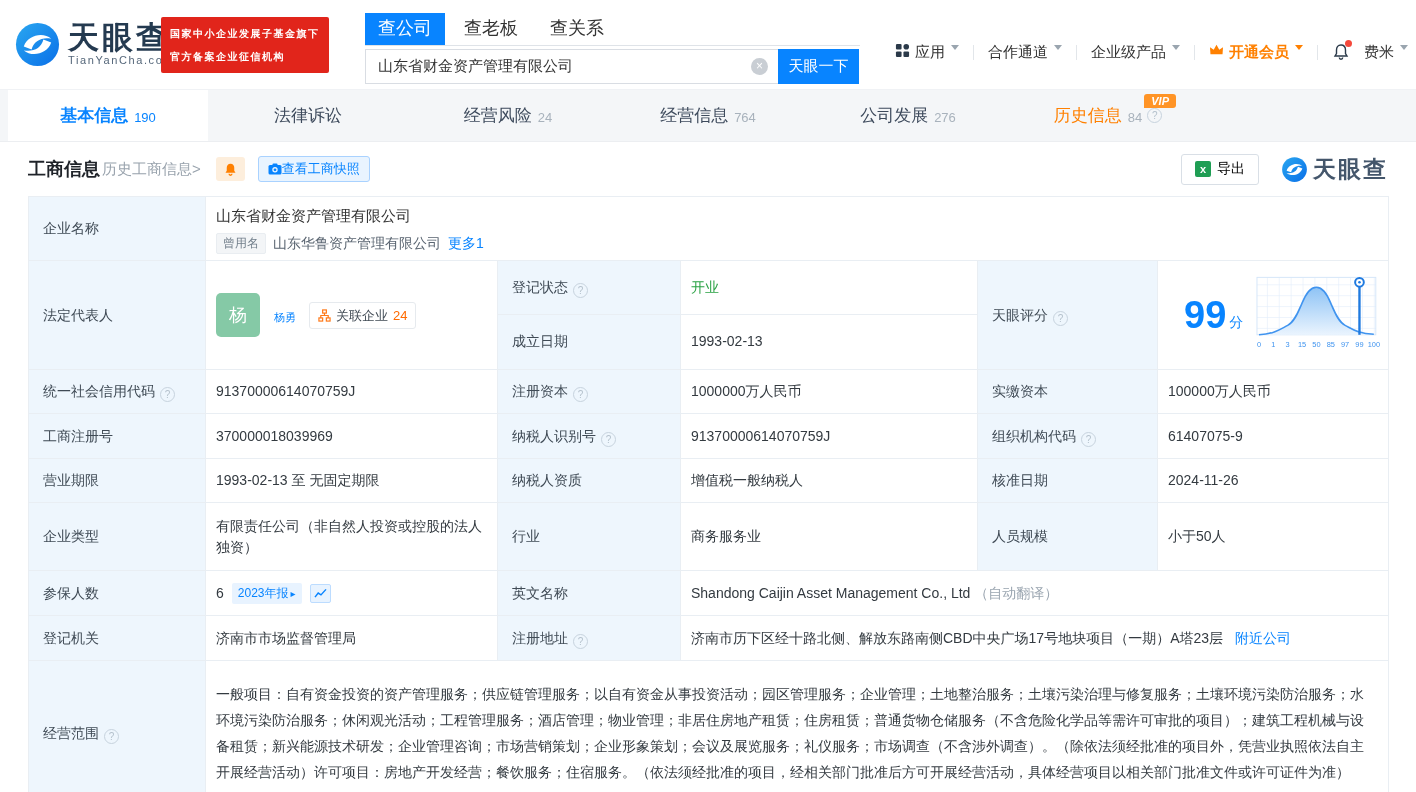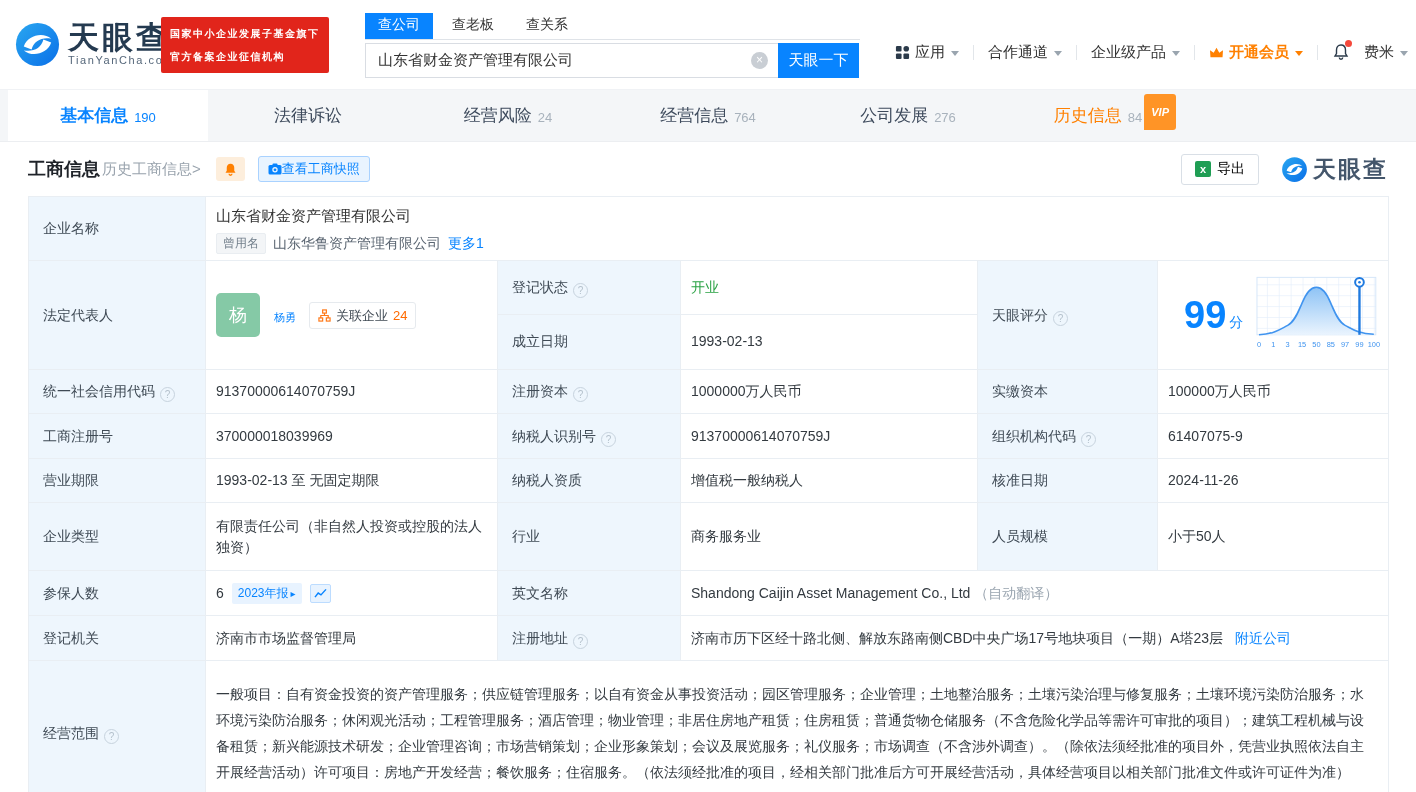--- a/index.html
+++ b/index.html
@@ -11,51 +11,51 @@
   .hdr{position:relative;height:90px;background:#fff;border-bottom:1px solid #f0f2f5}
   .logo{position:absolute;left:14px;top:21px;display:flex;align-items:center}
   .logo svg{width:47px;height:47px}
   .brand-txt{margin-left:7px}
   .brand-name{font-size:31px;font-weight:bold;color:#243a50;letter-spacing:3px;line-height:30px}
   .brand-dom{font-size:11px;color:#55677a;letter-spacing:1.6px;margin-top:1px}
   .cert{position:absolute;left:161px;top:17px;background:#e1251b;color:#fff;border-radius:2px;
         padding:5px 9px;font-size:10px;font-weight:bold;line-height:23px;letter-spacing:1.5px}
   .search{position:absolute;left:365px;top:13px;width:495px}
   .stabs{display:flex;border-bottom:1px solid #dfe3e8;align-items:flex-end}
-  .stab{font-size:14px;color:#333;padding:3px 13px 5px;cursor:pointer}
+  .stab{font-size:18px;color:#333;padding:3px 13px 5px;cursor:pointer}
   .stab.on{background:#0884ff;color:#fff}
   .stab+.stab{margin-left:6px}
   .srow{display:flex;margin-top:3px}
   .sinput-wrap{position:relative;width:413px}
   .sinput{width:413px;height:35px;border:1px solid #d9dde3;border-right:none;padding:0 36px 0 12px;
           font-size:15px;color:#333;outline:none;font-family:inherit}
   .clear-ic{position:absolute;right:10px;top:9px;width:17px;height:17px;border-radius:50%;
             background:#c9ced4;color:#fff;font-size:12px;line-height:17px;text-align:center;cursor:pointer}
   .clear-ic::after{content:"×"}
   .sbtn{width:81px;height:35px;background:#0884ff;color:#ffffff;border:none;font-size:15px;cursor:pointer;font-family:inherit}
   .topnav{position:absolute;right:8px;top:40px;display:flex;align-items:center;height:24px}
-  .nav-it{display:flex;align-items:center;font-size:15px;color:#333;cursor:pointer}
+  .nav-it{display:flex;font-size:15px;color:#333;cursor:pointer}
   .nav-it .ic{margin-right:5px;display:flex}
   .sep{width:1px;height:15px;background:#e2e6ea;margin:0 14px}
   .caret{width:0;height:0;border-left:4.5px solid transparent;border-right:4.5px solid transparent;
          border-top:5px solid #9aa5af;margin-left:6px;margin-top:2px}
   .vip-link{color:#ff8000;font-weight:bold}
   .vip-link .caret{border-top-color:#ff8000}
   .bell-wrap{position:relative;margin-right:14px;cursor:pointer;display:flex}
   .red-dot{position:absolute;right:-2px;top:-3px;width:7px;height:7px;border-radius:50%;background:#f5483b}
   
   .tabs{height:52px;background:#f4f6f8;display:flex;padding-left:8px;border-bottom:1px solid #eceef1}
   .tab{width:200px;display:flex;align-items:center;justify-content:center;font-size:17px;color:#3d4a5c;
        position:relative;cursor:pointer}
   .tab .cnt{font-size:13px;color:#a8b2bc;margin-left:6px;margin-top:3px}
   .tab.active{background:#fff;color:#0884ff;font-weight:bold}
   .tab.active .cnt{color:#0884ff;font-weight:normal}
   .tab.vip-tab{color:#ff8000}
   .vip-badge{position:absolute;top:4px;right:32px;background:#ff9426;color:#fff;font-size:11px;
-             font-style:italic;font-weight:bold;padding:12px 7px;border-radius:3px 3px 3px 0}
+             font-style:italic;font-weight:bold;padding:1px 7px;border-radius:3px 3px 3px 0}
   .q{display:inline-block;width:15px;height:15px;border:1px solid #c7d3de;border-radius:50%;color:#b4c1cc;
      font-size:10px;line-height:13px;text-align:center;margin-left:5px;vertical-align:-2px;cursor:pointer}
   .q::after{content:"?"}
   
   .sec{height:54px;display:flex;align-items:center;padding:0 28px;background:#fff}
   .sec-title{font-size:18px;font-weight:bold;color:#1f2329}
   .hist{font-size:15px;color:#99a3ad;margin-left:2px}
   .bellbtn{margin-left:15px;width:29px;height:24px;background:#fdeedc;border-radius:3px;
            display:flex;align-items:center;justify-content:center;cursor:pointer}
   .snap{margin-left:13px;height:26px;display:flex;align-items:center;padding:0 9px;cursor:pointer;

